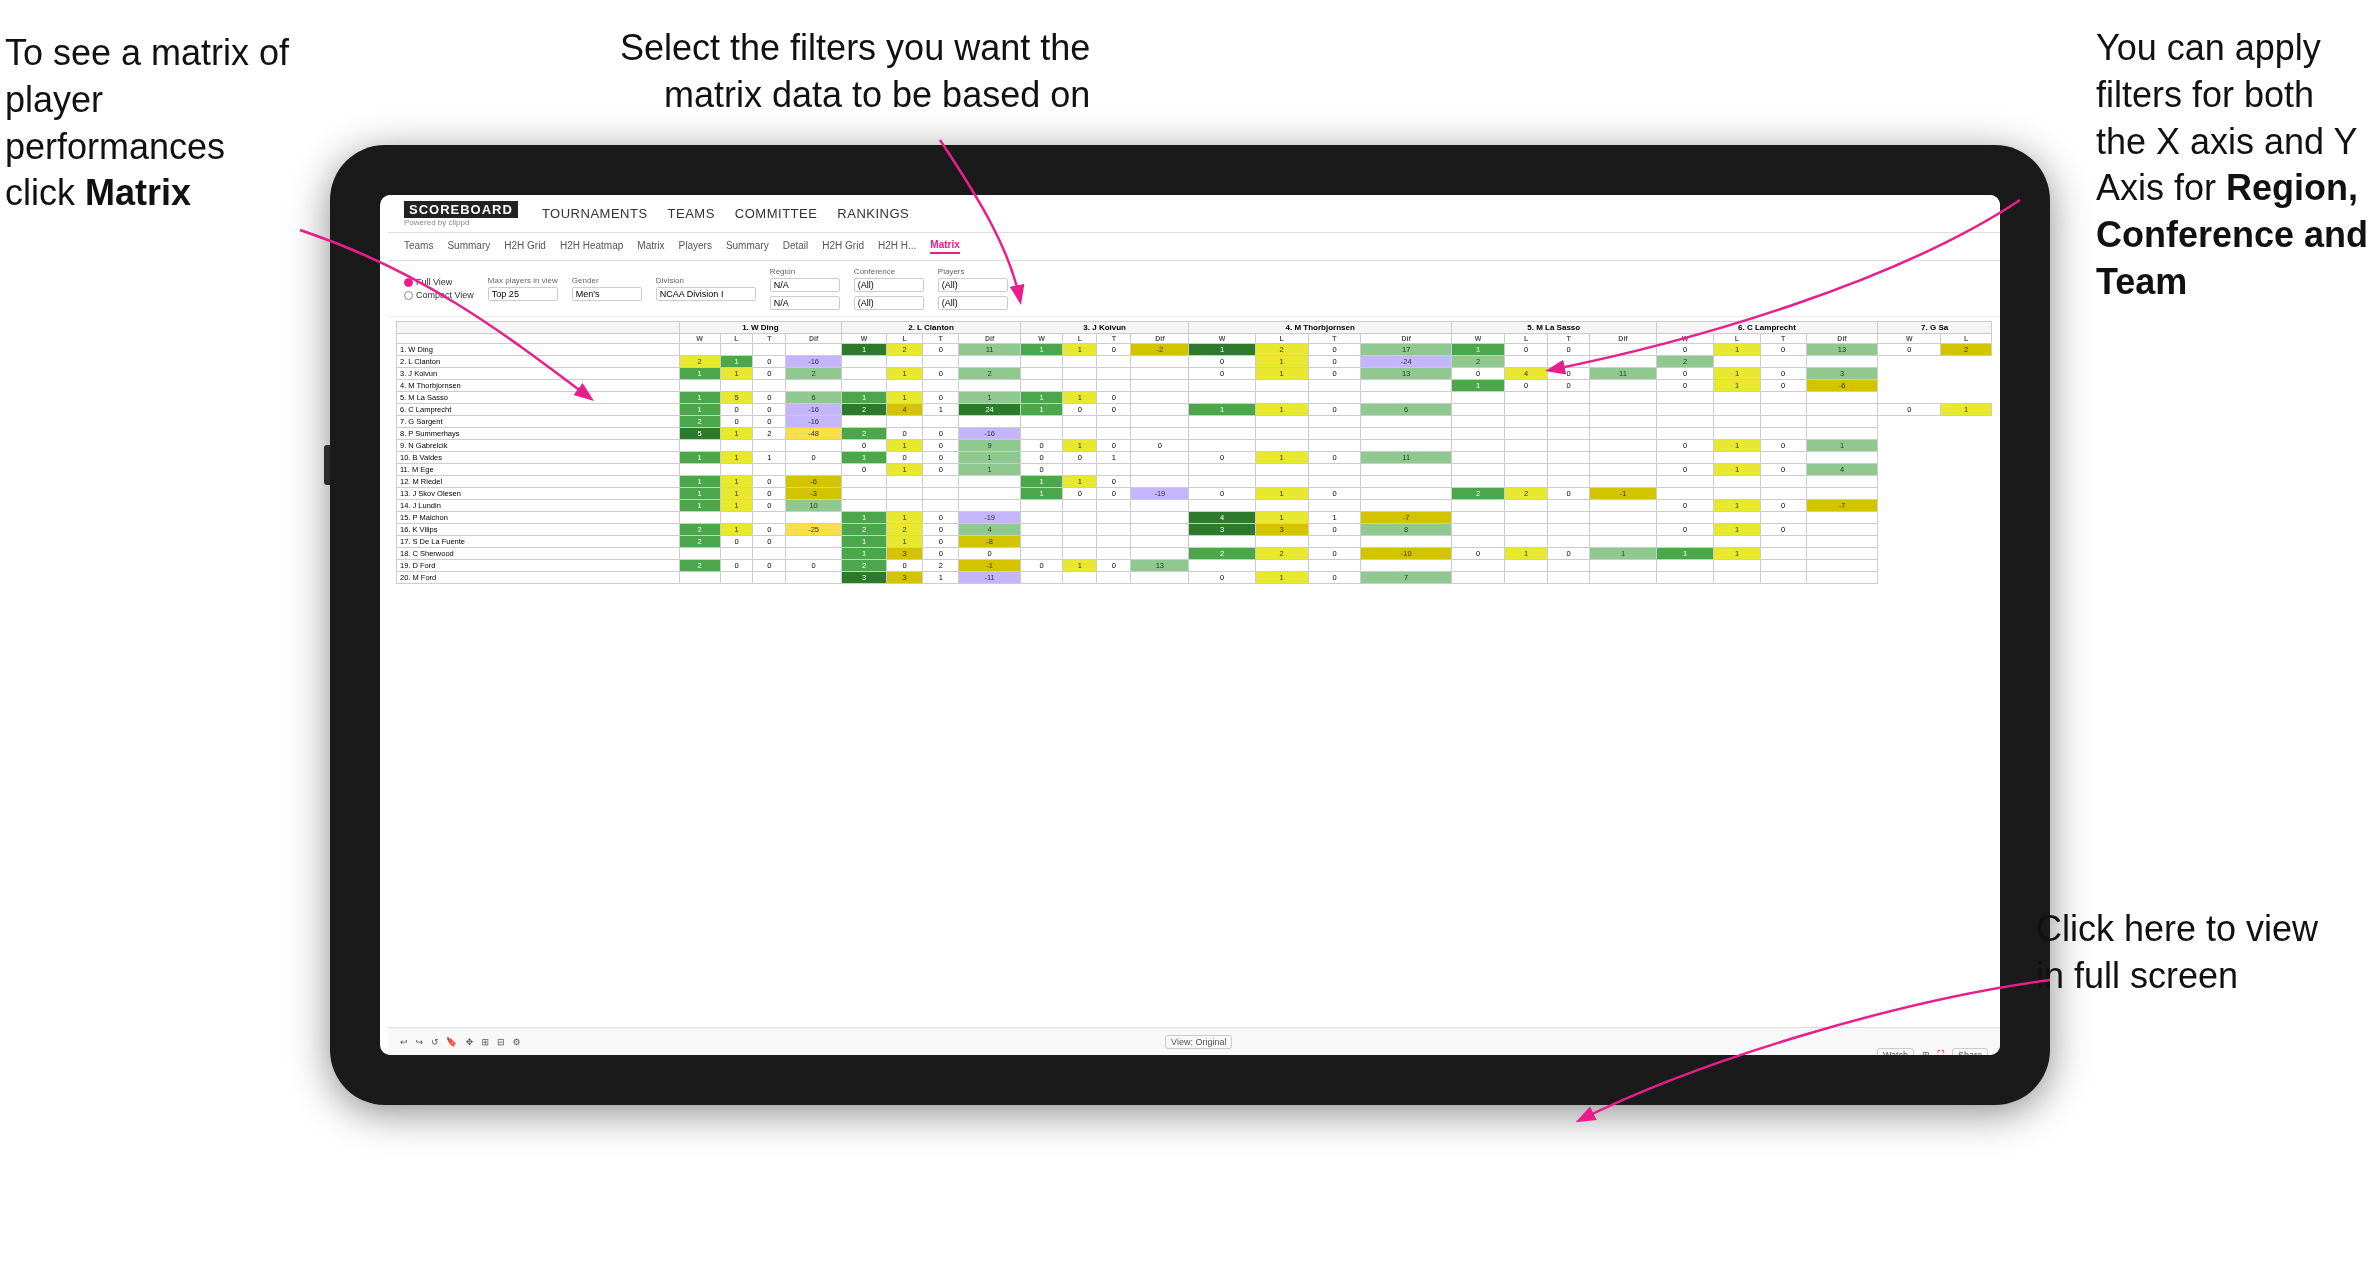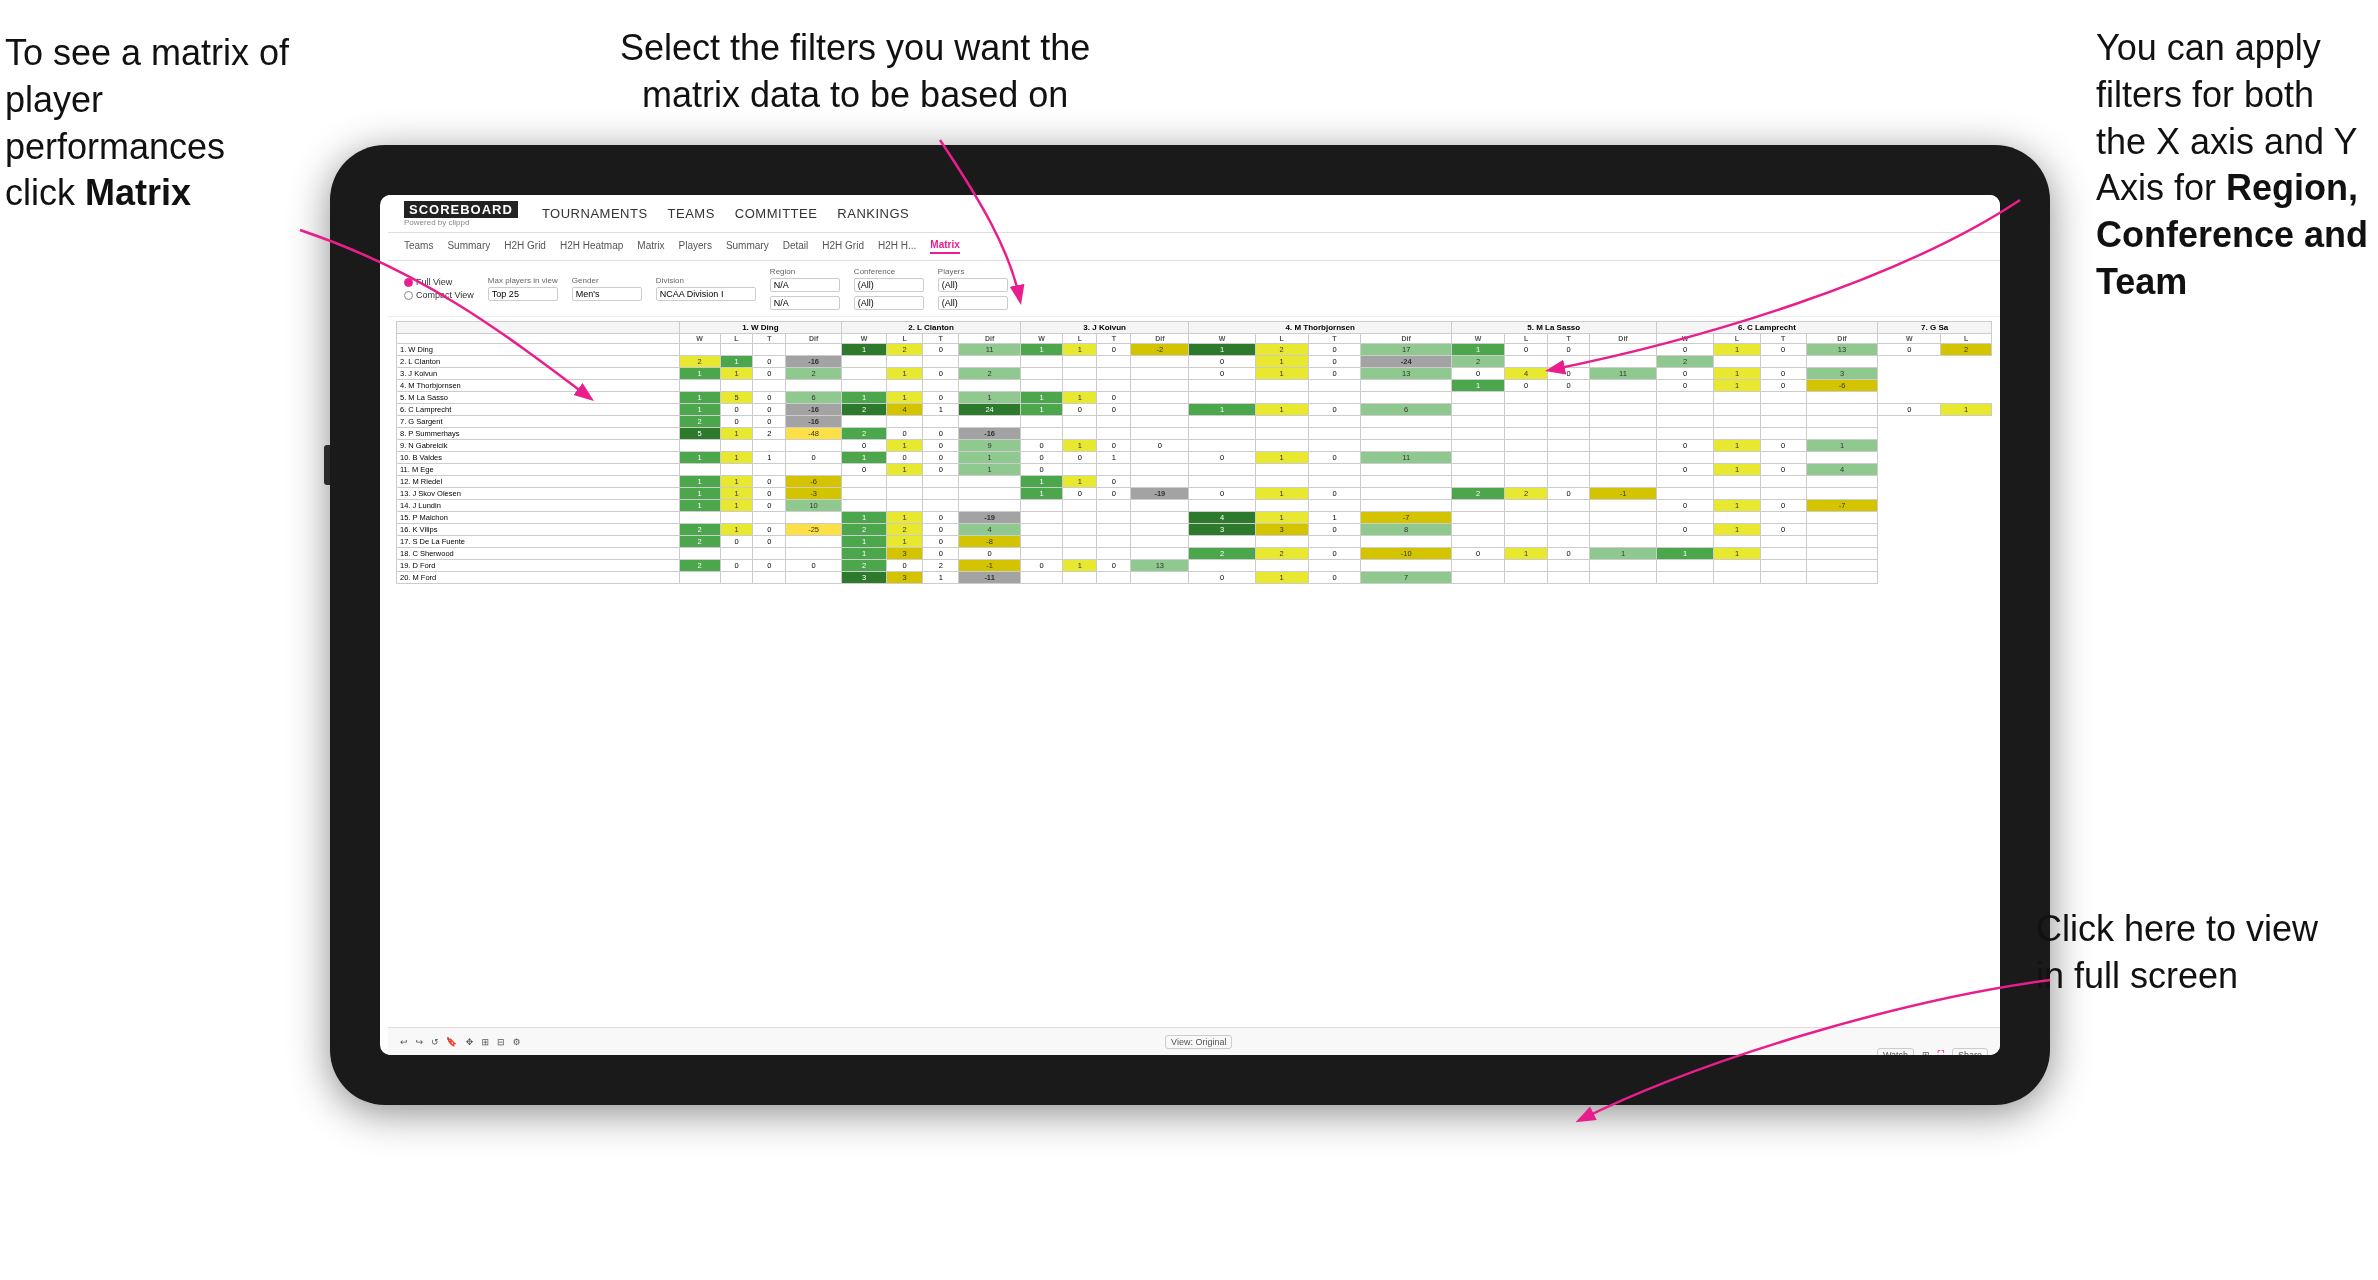--- a/index.html
+++ b/index.html
@@ -192,21 +192,21 @@
       font-size: 7px;
       color: #555;
     }
     
     .c-green-dark { background: #2d7a2d; color: #fff; }
     .c-green-med  { background: #4ca64c; color: #fff; }
     .c-green-light{ background: #90c990; color: #333; }
     .c-yellow-light{ background: #e8e830; color: #333; }
     .c-yellow     { background: #d4c400; color: #333; }
     .c-orange     { background: #fde047; color: #333; }
-    .c-yellow-bright { background: #a3a3a3; color: #333; font-weight: bold; }
+    .c-yellow-bright { background: #c4b5fd; color: #333; }
 
     
     .bottom-toolbar {
       height: 28px;
       background: #f8f8f8;
       border-top: 1px solid #ddd;
       display: flex;
       align-items: center;
       padding: 0 12px;
       gap: 10px;
@@ -973,21 +973,21 @@
     </div>
   </div>
 </div>
 
 <div class="annotation" style="left: 5px; top: 30px; max-width: 320px;">
   <span>To see a matrix of</span><br>
   <span>player performances</span><br>
   <span>click </span><strong>Matrix</strong>
 </div>
 
-<div class="annotation" style="left: 620px; top: 25px; max-width: 640px; text-align:center;">
+<div class="annotation" style="left: 620px; top: 25px; max-width: 640px; text-align:right;">
   <span>Select the filters you want the</span><br>
   <span>matrix data to be based on</span>
 </div>
 
 <div class="annotation" style="right: 10px; top: 25px; max-width: 360px;">
   <span>You  can apply</span><br>
   <span>filters for both</span><br>
   <span>the X axis and Y</span><br>
   <span>Axis for </span><strong>Region,</strong><br>
   <strong>Conference and</strong><br>

